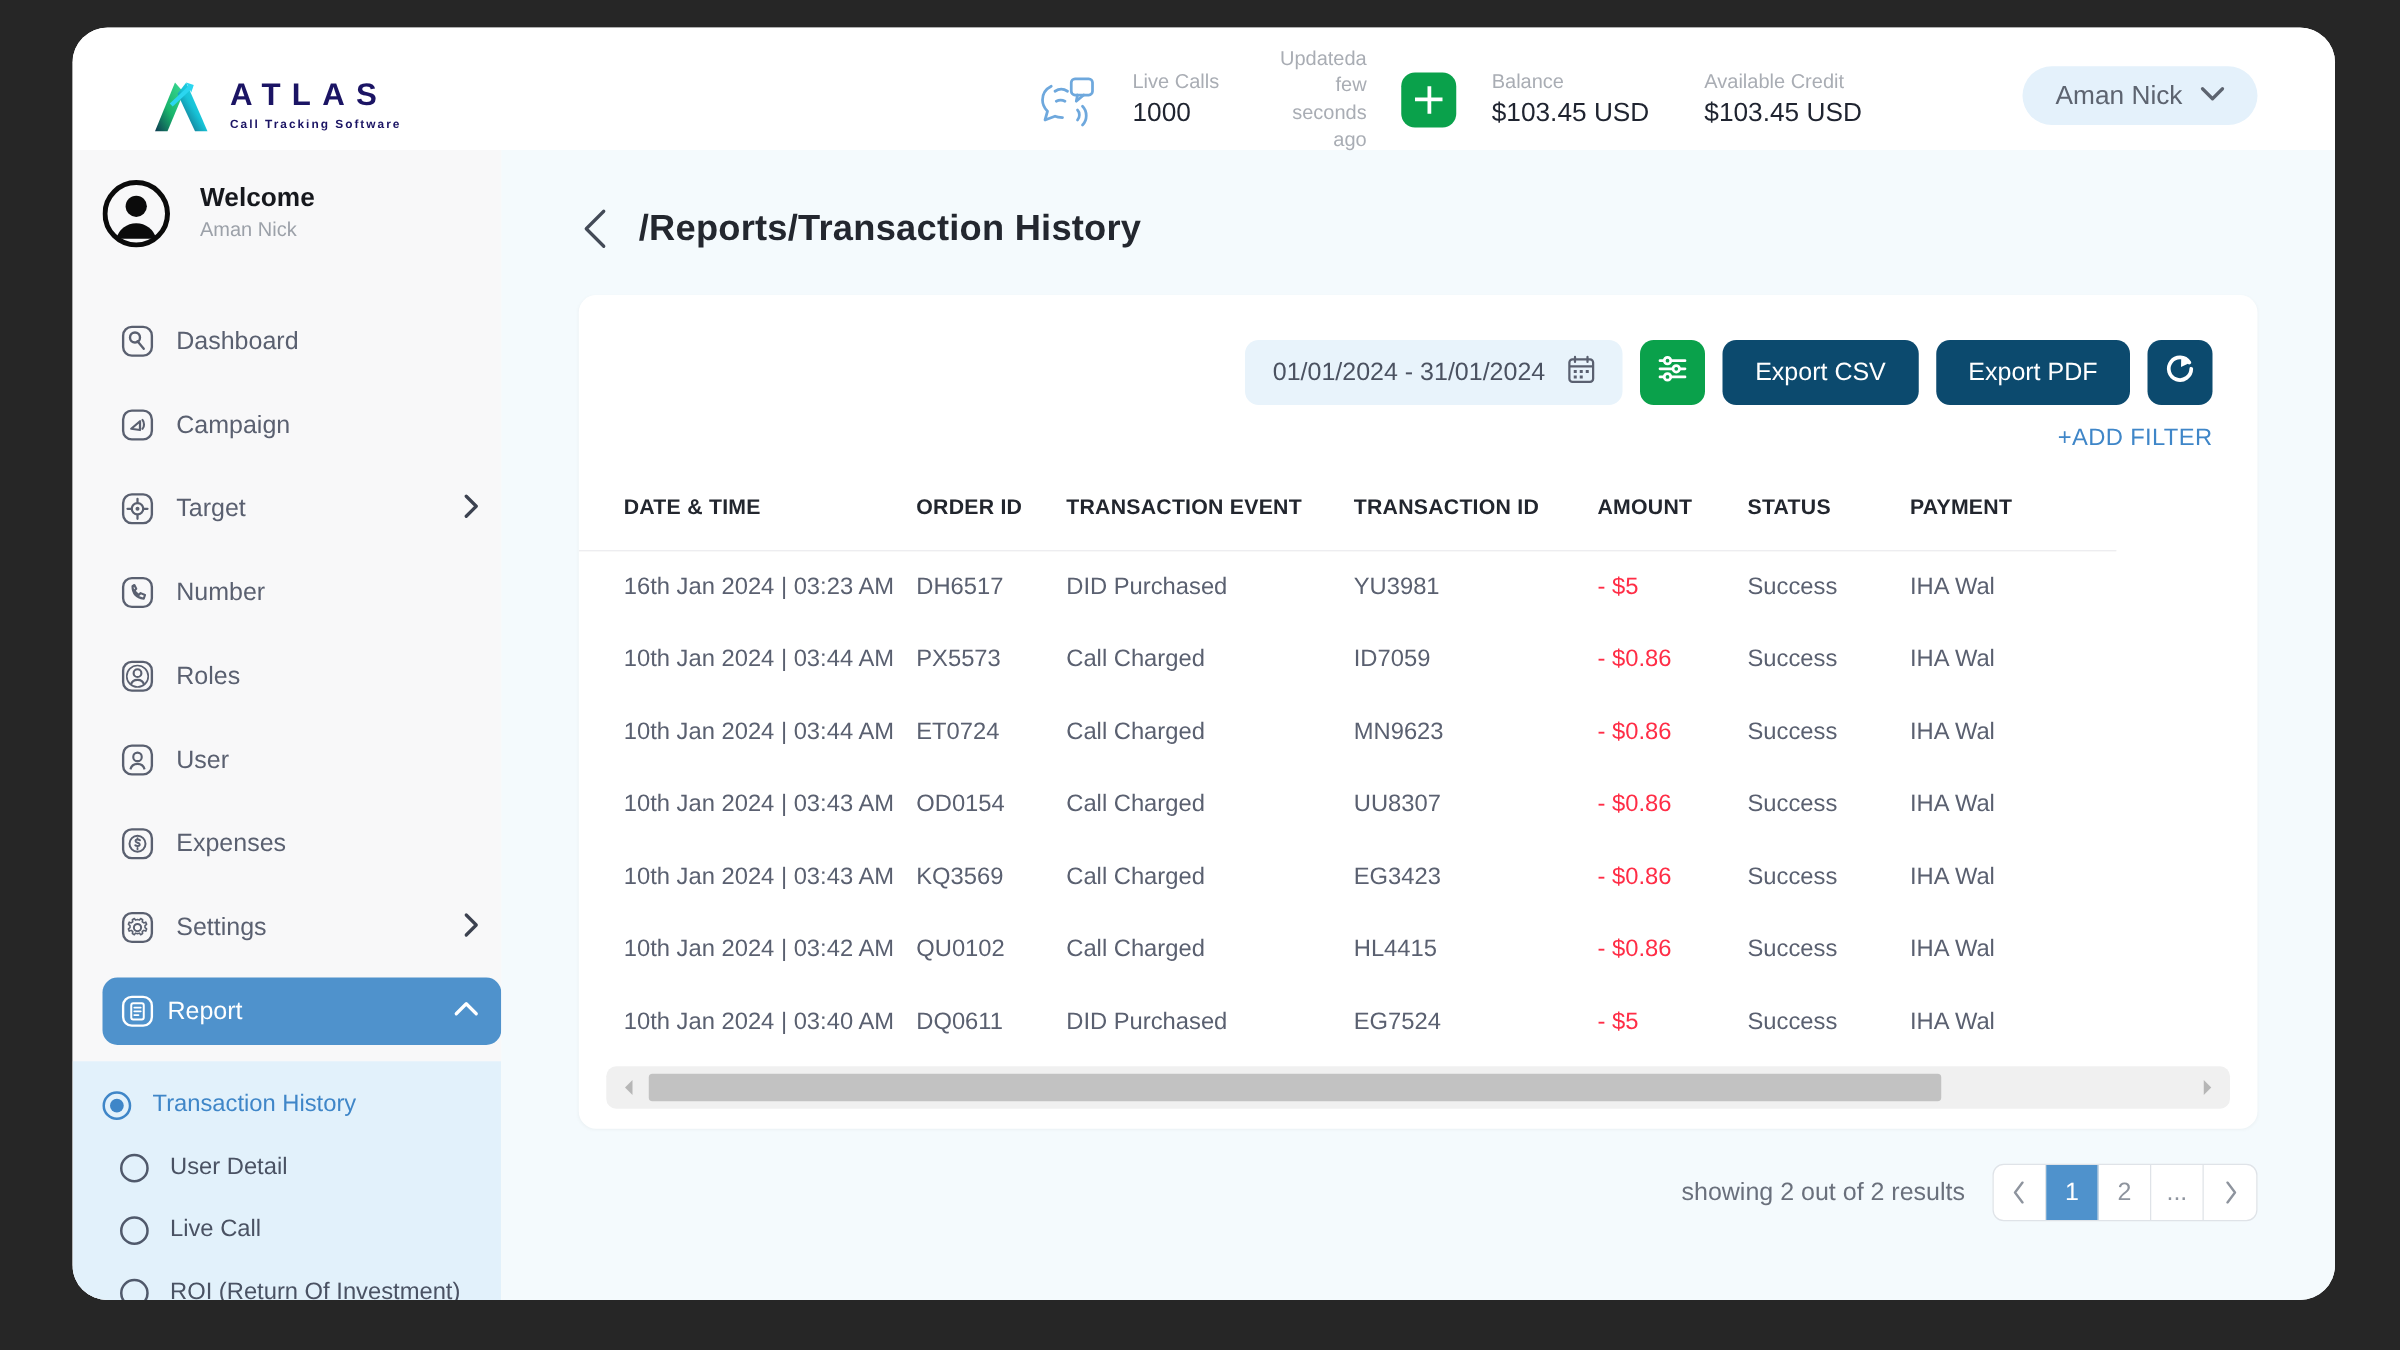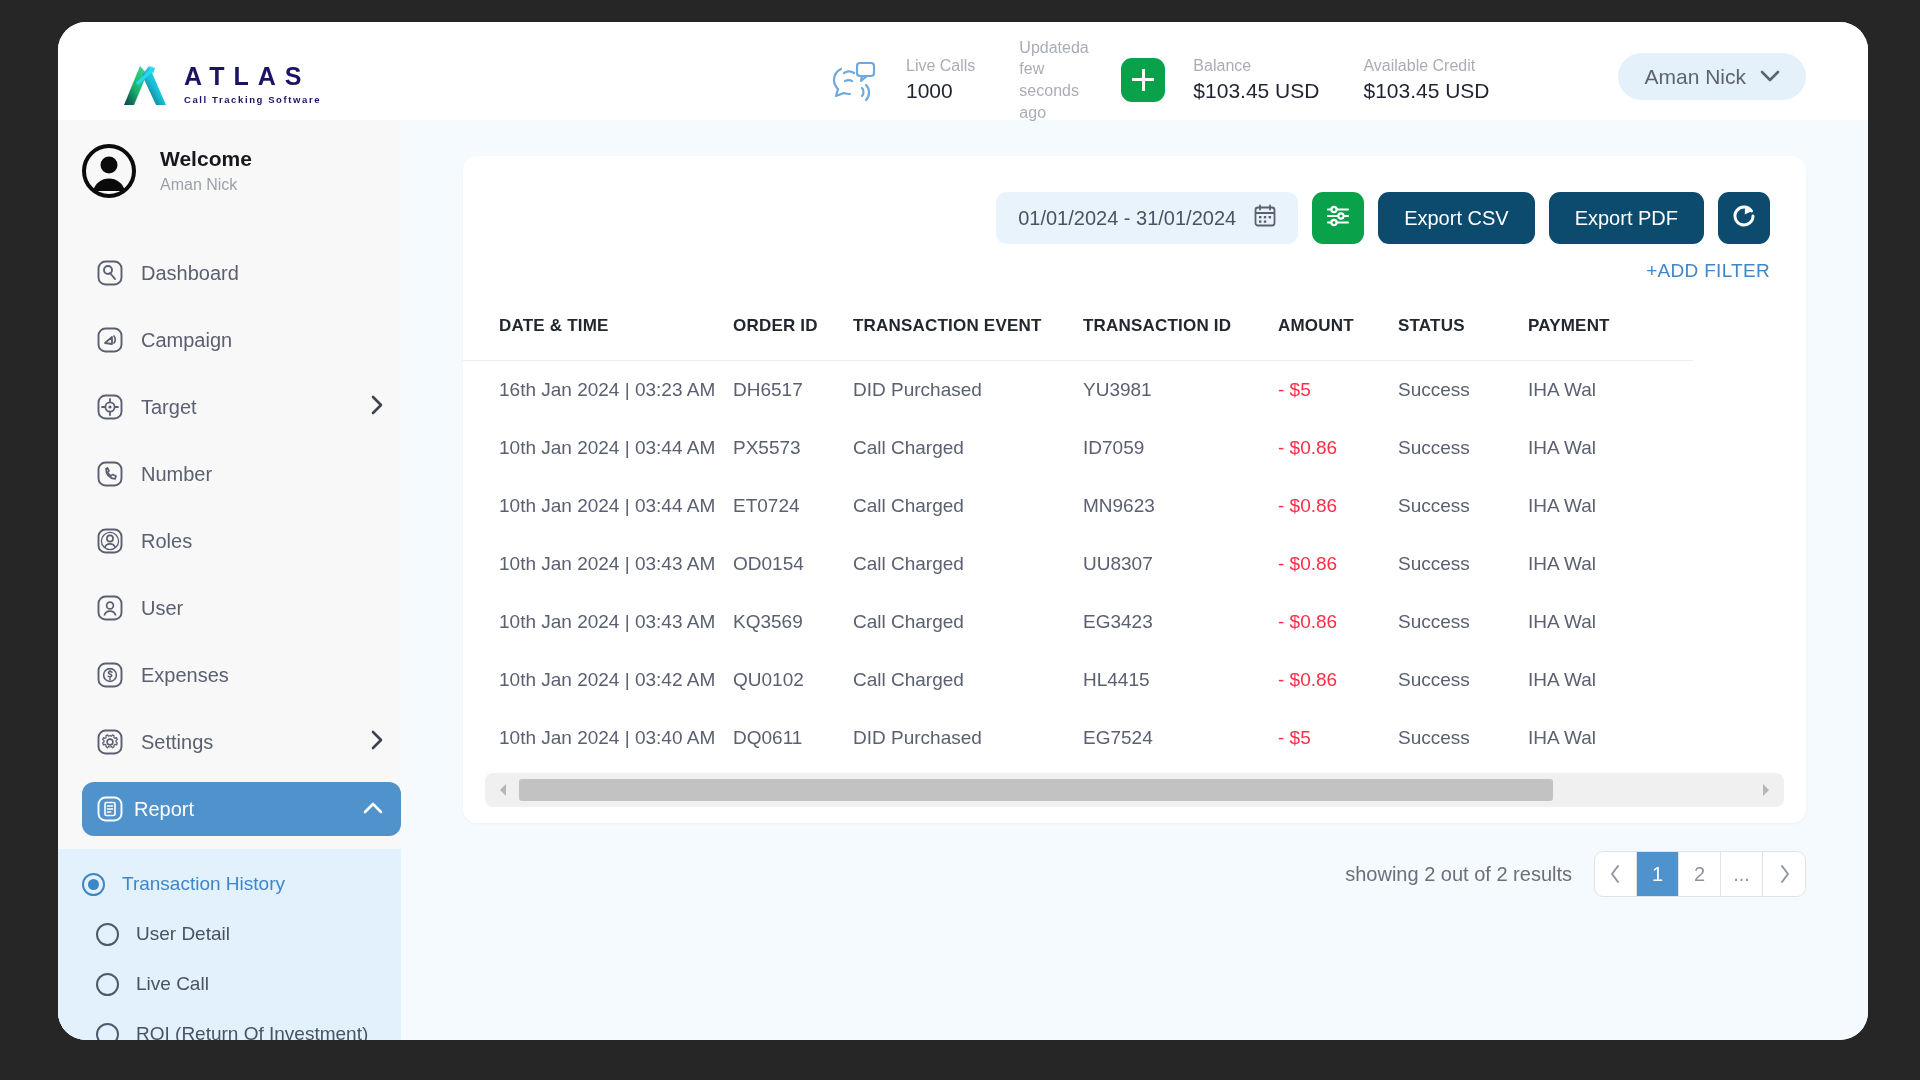--- a/index.html
+++ b/index.html
@@ -39,21 +39,21 @@
     font-size:9.5px; font-weight:bold; letter-spacing:1.6px;
     color:#1b1464; margin-top:5px;
   }
 
   .stats { position:absolute; left:770px; top:30px; display:flex; align-items:center; gap:0; }
   .stat { display:flex; flex-direction:column; justify-content:center; padding:0 22px; height:56px; }
   .stat-label { font-size:16px; color:#a9adb4; line-height:1.35; }
   .stat-value { font-size:21px; color:#1f2430; font-weight:500; line-height:1.35; }
   .livecall-icon { width:52px; height:46px; margin-right:4px; }
   .stat-updated { width:118px; }
-  .stat-updated .stat-label { text-align:left; }
+  .stat-updated .stat-label { text-align:right; }
   .add-btn {
     width:44px; height:44px; border-radius:11px;
     background:#0aa14b; display:flex; align-items:center; justify-content:center;
     cursor:pointer; flex:0 0 44px; margin:0 6px;
   }
   .add-btn:before {
     content:""; display:block; width:22px; height:22px;
     background:
       linear-gradient(#fff,#fff) center/22px 3.2px no-repeat,
       linear-gradient(#fff,#fff) center/3.2px 22px no-repeat;
@@ -412,20 +412,28 @@
               <span class="radio"></span>
               <span>ROI (Return Of Investment)</span>
             </div>
           </div>
 
         </div>
       </div>
 
       <div class="main">
 
+        <div class="crumb-row">
+          <span class="back-chev">
+            <svg width="26" height="34" viewBox="0 0 26 34">
+                <path d="M20 3L6 17l14 14" stroke="#434a57" stroke-width="2.6" fill="none" stroke-linecap="round" stroke-linejoin="round"></path>
+              </svg>
+          </span>
+          <span class="crumb-text">/Reports/Transaction History</span>
+        </div>
 
         <div class="card">
 
           <div class="toolbar">
             <div class="date-picker">
               <span class="date-text">01/01/2024 - 31/01/2024</span>
               <span>
                 <svg width="22" height="24" viewBox="0 0 22 24">
                     <rect x="1.5" y="3.5" width="19" height="18" rx="2.5" fill="none" stroke="#5a6070" stroke-width="1.8"></rect>
                     <path d="M1.5 9h19" stroke="#5a6070" stroke-width="1.8"></path>

